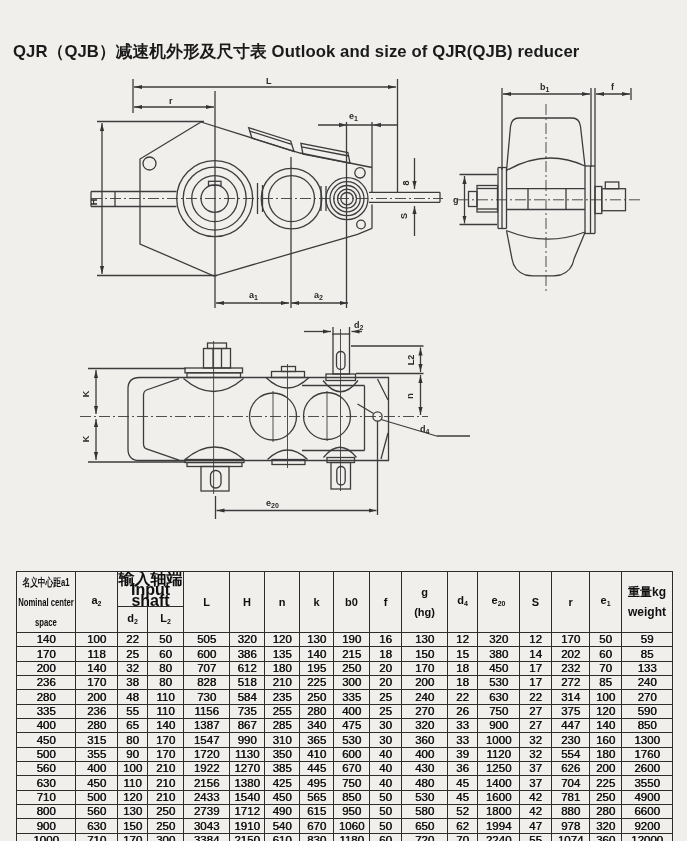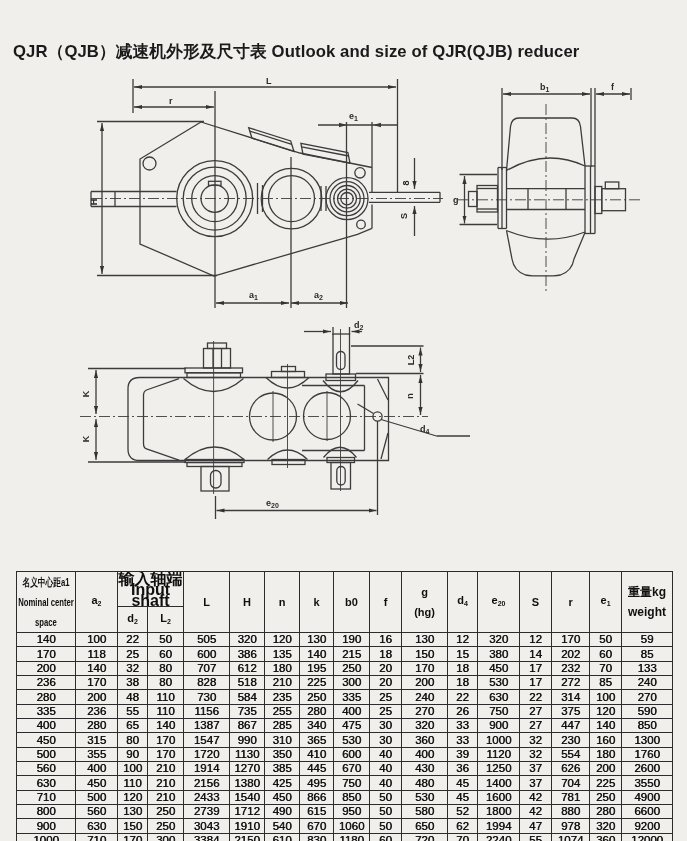--- a/index.html
+++ b/index.html
@@ -454,21 +454,21 @@
           <td>32</td>
           <td>554</td>
           <td>180</td>
           <td>1760</td>
         </tr>
 <tr>
           <td>560</td>
           <td>400</td>
           <td>100</td>
           <td>210</td>
-          <td>1914</td>
+          <td>1922</td>
           <td>1270</td>
           <td>385</td>
           <td>445</td>
           <td>670</td>
           <td>40</td>
           <td>430</td>
           <td>36</td>
           <td>1250</td>
           <td>37</td>
           <td>626</td>
@@ -495,21 +495,21 @@
           <td>3550</td>
         </tr>
 <tr>
           <td>710</td>
           <td>500</td>
           <td>120</td>
           <td>210</td>
           <td>2433</td>
           <td>1540</td>
           <td>450</td>
-          <td>866</td>
+          <td>565</td>
           <td>850</td>
           <td>50</td>
           <td>530</td>
           <td>45</td>
           <td>1600</td>
           <td>42</td>
           <td>781</td>
           <td>250</td>
           <td>4900</td>
         </tr>

